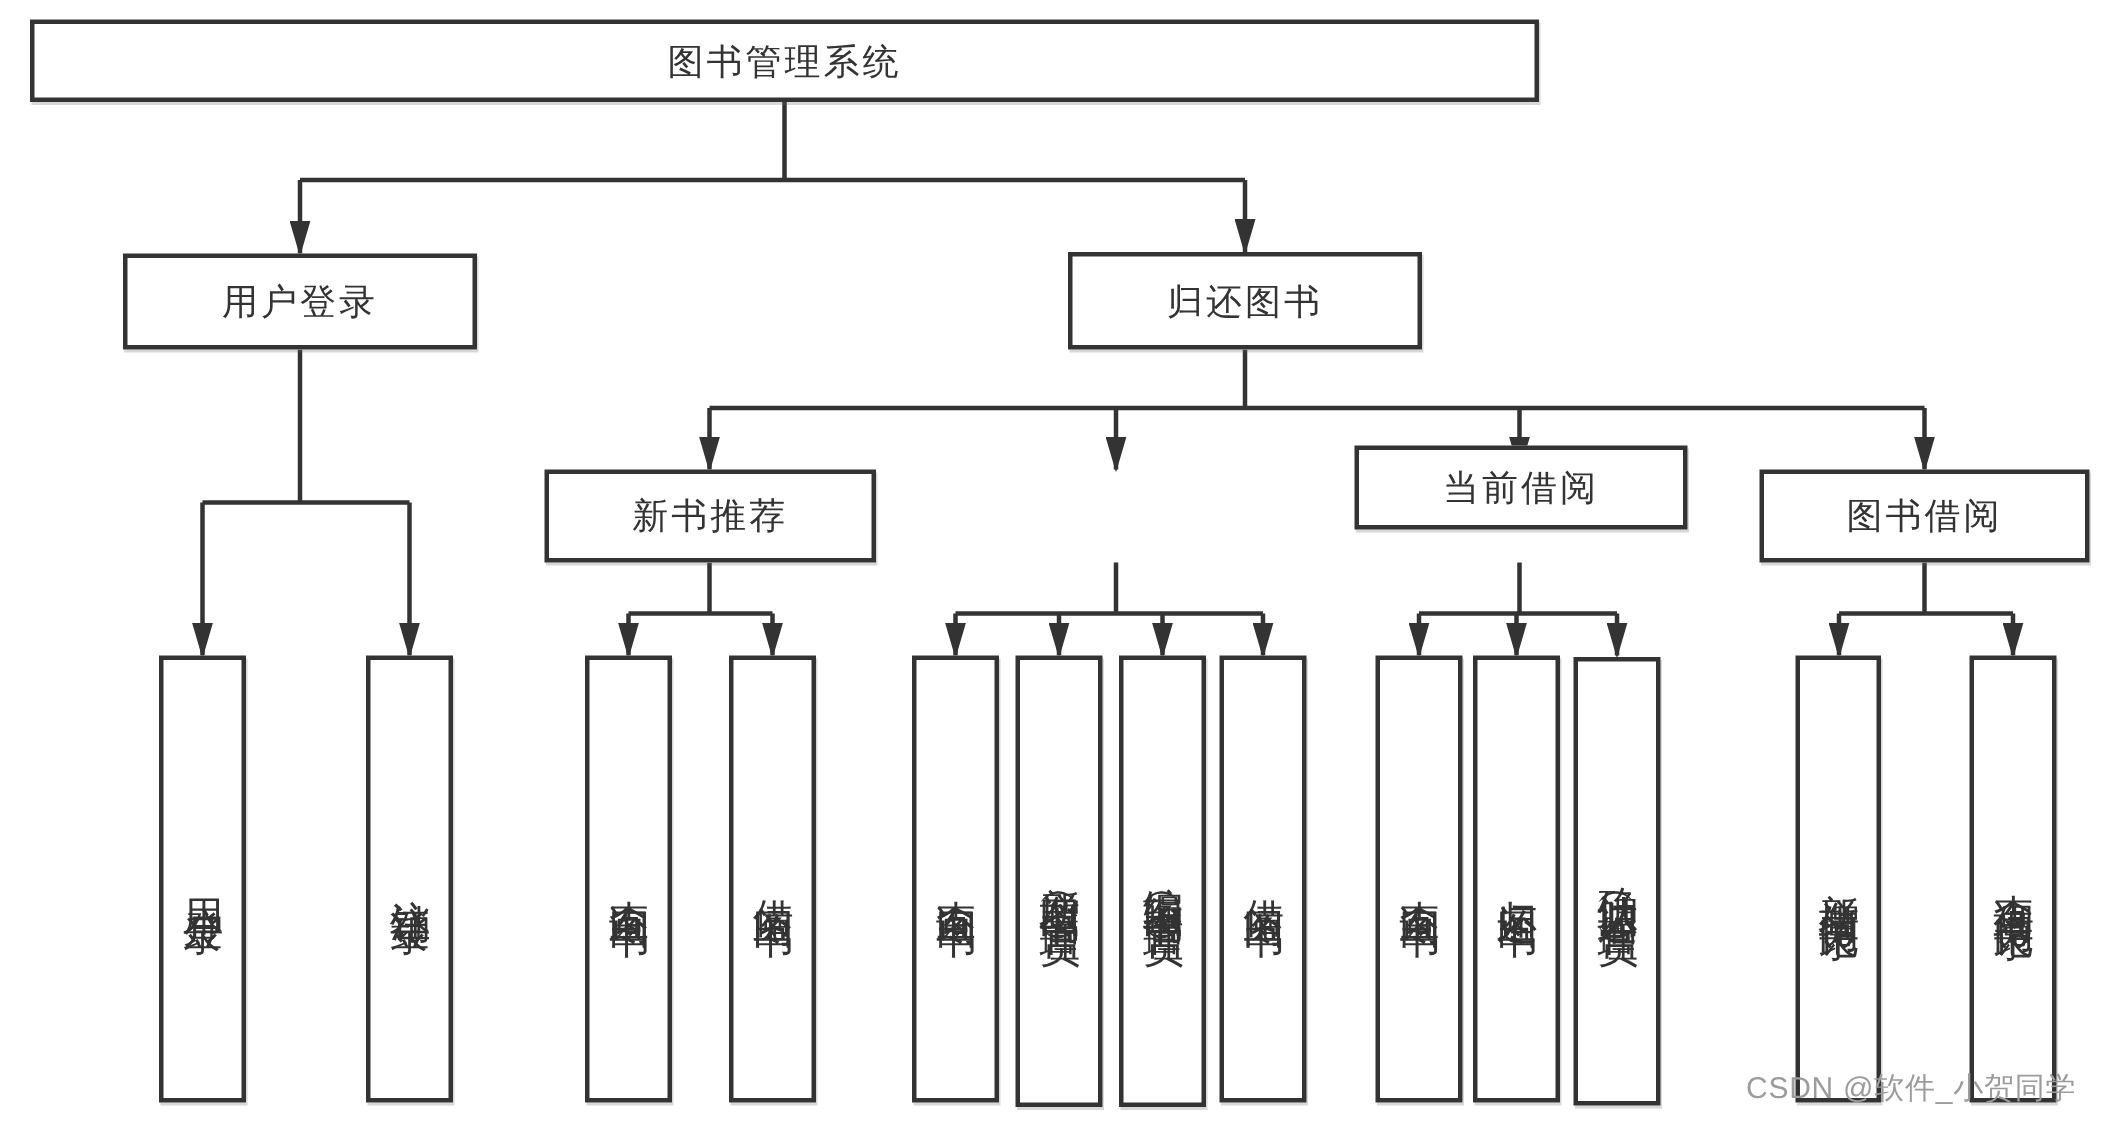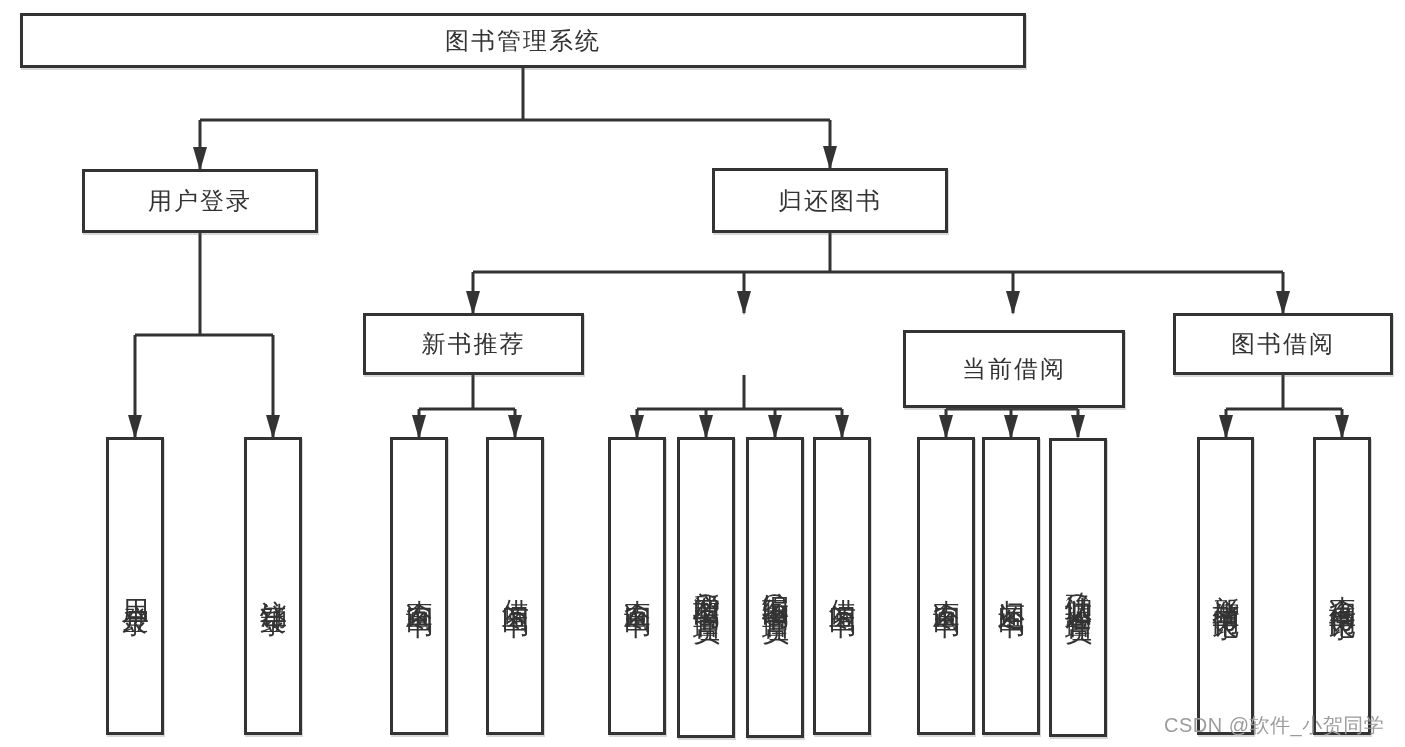--- a/index.html
+++ b/index.html
@@ -116,21 +116,21 @@
   <div class="node h-node" style="left:82px;top:169px;width:236px;height:64px">
     <span>用户登录</span>
   </div>
   <div class="node h-node" style="left:712px;top:168px;width:236px;height:65px">
     <span>归还图书</span>
   </div>
 
   <div class="node h-node" style="left:363px;top:313px;width:221px;height:62px">
     <span>新书推荐</span>
   </div>
-  <div class="node h-node" style="left:903px;top:330px;width:222px;height:78px">
+  <div class="node h-node" style="left:903px;top:297px;width:222px;height:56px">
     <span>当前借阅</span>
   </div>
   <div class="node h-node" style="left:1173px;top:313px;width:220px;height:62px">
     <span>图书借阅</span>
   </div>
 
   <div class="node v-node" style="left:106px;top:437px;width:58px;height:298px">
     <span>用户登录</span>
   </div>
   <div class="node v-node" style="left:244px;top:437px;width:58px;height:298px">

